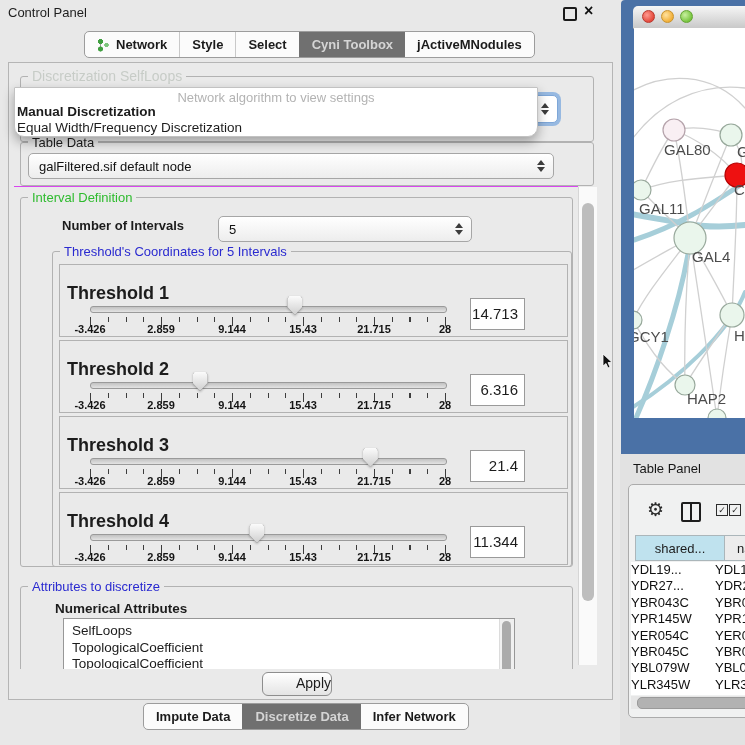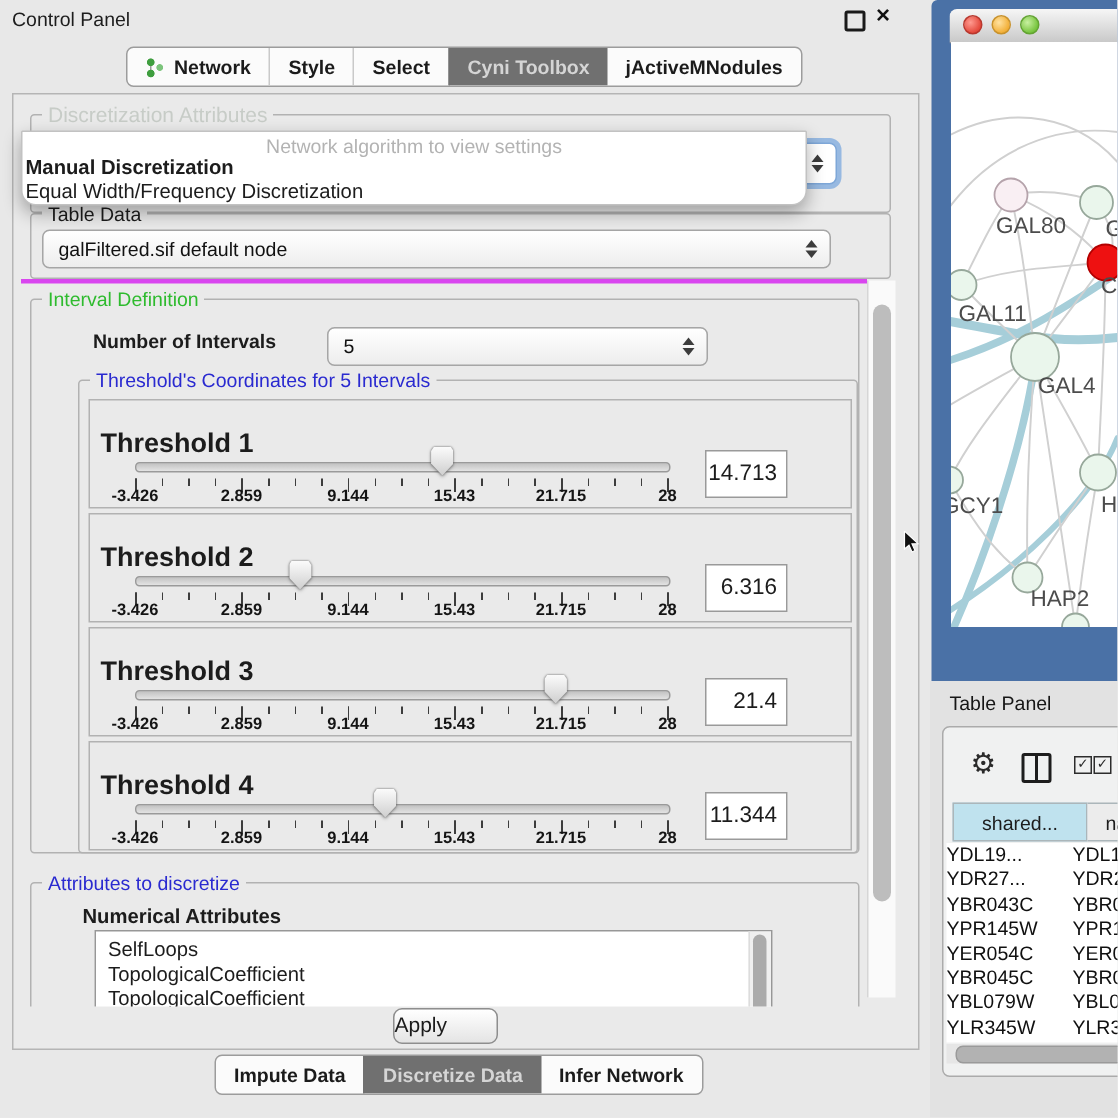--- a/index.html
+++ b/index.html
@@ -39,21 +39,21 @@
   .spin:after{bottom:0;border-top:5px solid #3c3c3c}
   .combo-focus{box-shadow:0 0 0 3px rgba(106,158,219,.65);border-color:#7ea7d8;background:#fff}
   
   .popup{left:14px;top:87px;width:522px;height:48px;background:#fff;border:1px solid #c2c2c2;
          border-radius:1px 1px 10px 10px;box-shadow:0 5px 12px rgba(0,0,0,.32);z-index:10}
   .popup-placeholder{position:absolute;top:2px;left:0;width:100%;text-align:center;color:#b3b3b3;font-size:13px}
   .popup-item{position:absolute;left:2px;font-size:13.5px;white-space:nowrap}
   .pi-1{top:16px;font-weight:bold}
   .pi-2{top:32px}
   
-  .viewport{left:14px;top:186px;width:564px;height:482px;overflow:hidden;border-top:3px solid #d946ef}
+  .viewport{left:14px;top:186px;width:564px;height:482px;overflow:hidden;border-top:1px solid #d946ef}
   .v-scroll{left:578px;top:187px;width:18px;height:478px;background:#fafafa;border-left:1px solid #d6d6d6}
   .v-thumb{position:absolute;left:3px;top:16px;width:12px;height:398px;background:#bdbdbd;border-radius:6px}
   .bold13{font-weight:bold;font-size:13px}
   
   .t-box{position:absolute;left:6px;width:507px;height:71px;border:1px solid #b2b2b2;background:#eaeaea}
   .t-label{position:absolute;left:7px;top:18px;font-size:18px;font-weight:bold}
   .t-track{position:absolute;left:30px;top:41px;width:355px;height:5px;border:1px solid #9a9a9a;border-radius:3px;background:linear-gradient(#c2c2c2,#e3e3e3)}
   .t-thumb-w{position:absolute;top:31px;width:15px;height:19px;filter:drop-shadow(0 0 0.7px #6e6e6e) drop-shadow(0 1px 1px rgba(0,0,0,.25))}
   .t-thumb{width:100%;height:100%;background:linear-gradient(#fbfbfb,#cfcfcf);
            clip-path:polygon(12% 0,88% 0,100% 14%,100% 58%,50% 100%,0 58%,0 14%)}
@@ -63,21 +63,21 @@
       background:repeating-linear-gradient(to right,#3d3d3d 0 1px,transparent 1px 71px)}
   .tick-label{position:absolute;top:59px;width:60px;margin-left:-30px;text-align:center;font-size:11px;font-weight:bold;color:#141414;line-height:11px}
   .t-value{position:absolute;left:410px;top:33px;width:55px;height:32px;background:#fff;border:1px solid #9a9a9a;
            font-size:15px;text-align:right;line-height:30px;padding-right:6px;box-sizing:border-box}
   
   .attr-list{position:absolute;left:49px;top:431px;width:450px;height:62px;background:#fff;border:1px solid #979797}
   .attr-item{font-size:13.5px;line-height:16.5px;padding-left:8px;white-space:nowrap}
   .attr-scroll{position:absolute;right:0;top:0;width:14px;height:100%;background:#f0f0f0;border-left:1px solid #dcdcdc}
   .attr-thumb{position:absolute;left:2px;top:2px;width:9px;height:54px;background:#ababab;border-radius:5px}
   .apply-btn{left:262px;top:672px;width:68px;height:22px;border:1px solid #8e8e8e;border-radius:6px;
-             background:linear-gradient(#ffffff,#e4e4e4);font-size:14px;text-align:left;line-height:21px}
+             background:linear-gradient(#ffffff,#e4e4e4);font-size:14px;text-align:right;line-height:21px}
   
   .blue-frame{left:621px;top:0;width:124px;height:454px;background:#4a71a6;border-radius:4px 0 0 0}
   .mac-titlebar{left:633px;top:6px;width:112px;height:22px;background:linear-gradient(#f6f6f6,#c9c9c9);border-radius:5px 0 0 0;border-bottom:1px solid #9a9a9a}
   .light{position:absolute;top:4px;width:13px;height:13px;border-radius:50%;box-sizing:border-box}
   .l-red{left:9px;background:radial-gradient(circle at 4px 4px,#ff9a90,#e4493c 70%);border:1px solid #b8382e}
   .l-yellow{left:28px;background:radial-gradient(circle at 4px 4px,#ffe2a0,#f2af37 70%);border:1px solid #c8922c}
   .l-green{left:47px;background:radial-gradient(circle at 4px 4px,#c8f0a0,#77c43e 70%);border:1px solid #63a433}
   .net-canvas{left:634px;top:28px;width:111px;height:390px;background:#fff;overflow:hidden}
   
   .right-lower{left:620px;top:454px;width:125px;height:291px;background:#e2e2e2}
@@ -120,21 +120,21 @@
       <span>Cyni Toolbox</span>
     </div>
     <div class="tab">
       <span>jActiveMNodules</span>
     </div>
   </div>
 
 <div class="abs main-panel"></div>
 
 <div class="group" style="left:20px;top:76px;width:572px;height:64px">
-  <span class="group-label g-faded">Discretization Attributes</span>
+  <span class="group-label g-faded">Discretization SelfLoops</span>
 </div>
 <div class="combo combo-focus" style="left:28px;top:95px;width:528px;height:26px;z-index:5">
   <span class="spin"></span>
 </div>
 
 <div class="abs popup">
   <div class="popup-placeholder">Network algorithm to view settings</div>
   <div class="popup-item pi-1">Manual Discretization</div>
   <div class="popup-item pi-2">Equal Width/Frequency Discretization</div>
 </div>

